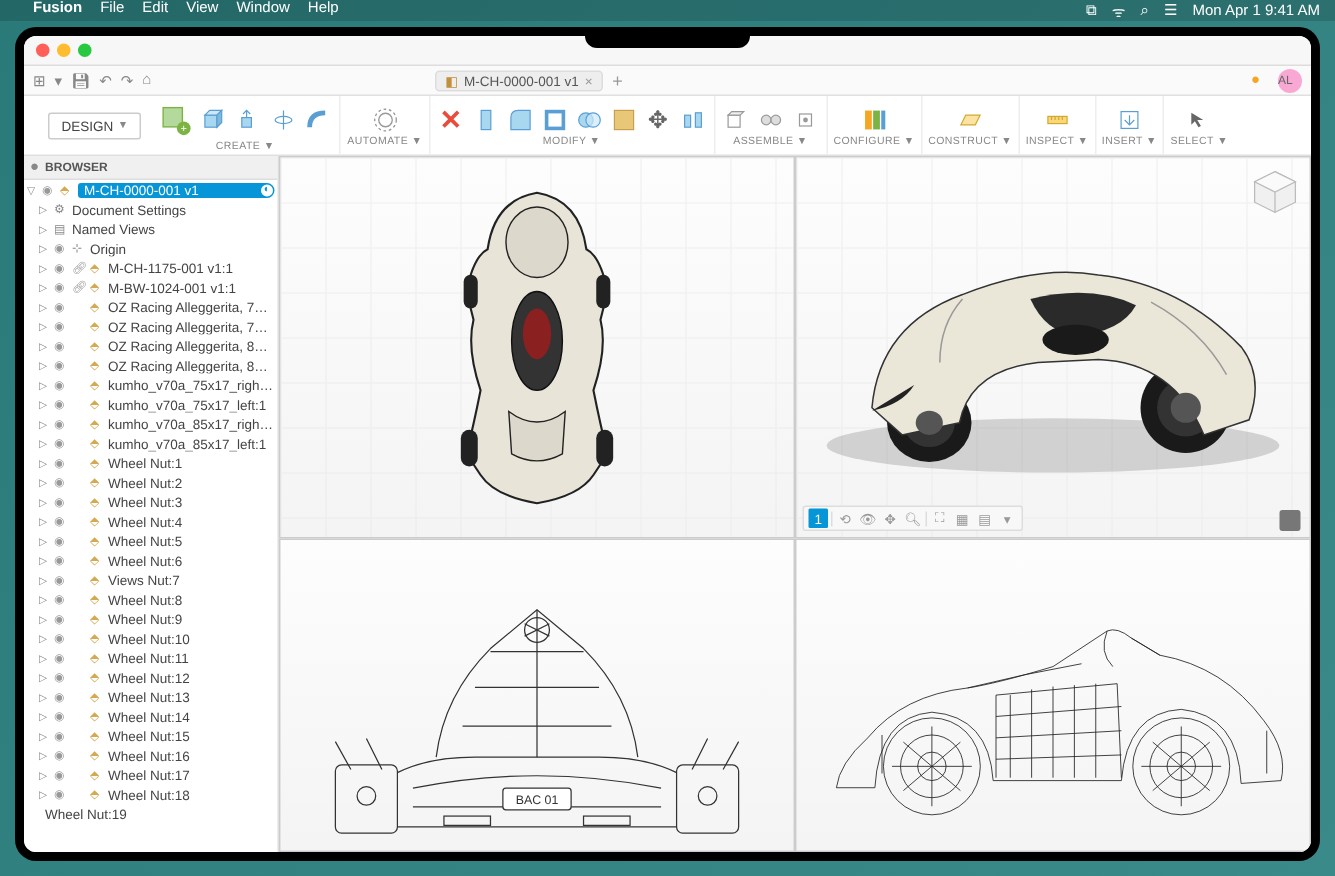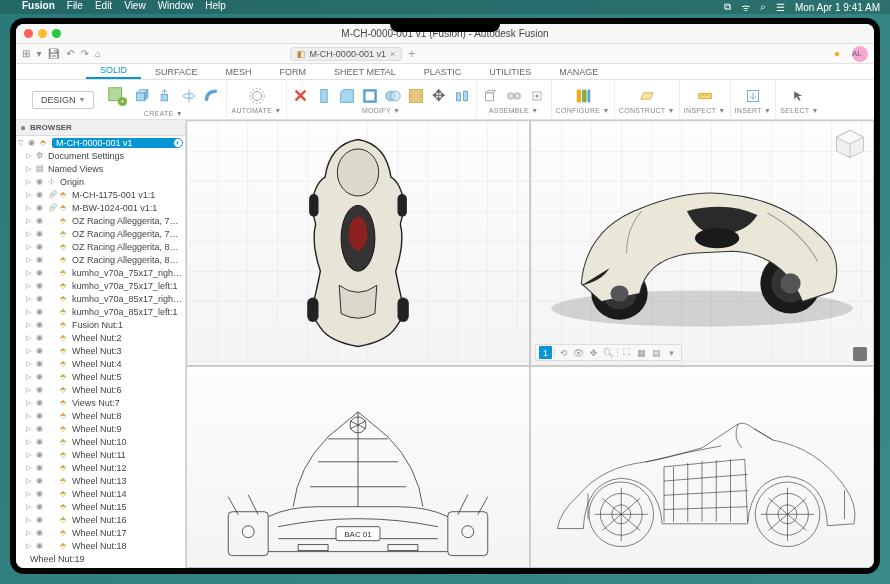--- a/index.html
+++ b/index.html
@@ -114,21 +114,20 @@
 <div class="laptop-frame">
 <div class="notch"></div>
 <div class="window">
 
   <div class="titlebar">
     <div class="traffic">
       <span class="tl-close"></span>
       <span class="tl-min"></span>
       <span class="tl-max"></span>
     </div>
-    <div class="title">M-CH-0000-001 v1 (Fusion) - Autodesk Fusion</div>
   </div>
 
   <div class="doctabs">
     <span class="grip">⊞</span>
     <span style="color:#888">▾</span>
     <span style="color:#888">💾︎</span>
     <span style="color:#888">↶</span>
     <span style="color:#888">↷</span>
     <span style="color:#888">⌂</span>
     <div style="flex:0.3"></div>
@@ -139,30 +138,20 @@
     </div>
     <span class="plus-tab">+</span>
     <div class="right">
       <span class="bell">●</span>
       <div class="avatar">
             <span>AL</span>
           </div>
     </div>
   </div>
 
-  <div class="ribbontabs">
-    <span class="tab active">SOLID</span>
-    <span class="tab">SURFACE</span>
-    <span class="tab">MESH</span>
-    <span class="tab">FORM</span>
-    <span class="tab">SHEET METAL</span>
-    <span class="tab">PLASTIC</span>
-    <span class="tab">UTILITIES</span>
-    <span class="tab">MANAGE</span>
-  </div>
 
   <div class="toolbar">
     <div class="design-btn">
       <span>DESIGN</span>
       <span class="dd-arrow">▼</span>
     </div>
 
     <div class="tool-group">
       <div class="tool-icons">
         <span class="tool-icon primary" style="color:#7cb342">
@@ -438,21 +427,21 @@
               <span class="eye">◉</span>
               <span class="link"></span>
               <span class="icon comp-icon">⬘</span>
               <span class="label">kumho_v70a_85x17_left:1</span>
             </div>
             <div class="tree-row ">
               <span class="tri" style="margin-left:8px">▷</span>
               <span class="eye">◉</span>
               <span class="link"></span>
               <span class="icon comp-icon">⬘</span>
-              <span class="label">Fusion Nut:1</span>
+              <span class="label">Wheel Nut:1</span>
             </div>
             <div class="tree-row ">
               <span class="tri" style="margin-left:8px">▷</span>
               <span class="eye">◉</span>
               <span class="link"></span>
               <span class="icon comp-icon">⬘</span>
               <span class="label">Wheel Nut:2</span>
             </div>
             <div class="tree-row ">
               <span class="tri" style="margin-left:8px">▷</span>

